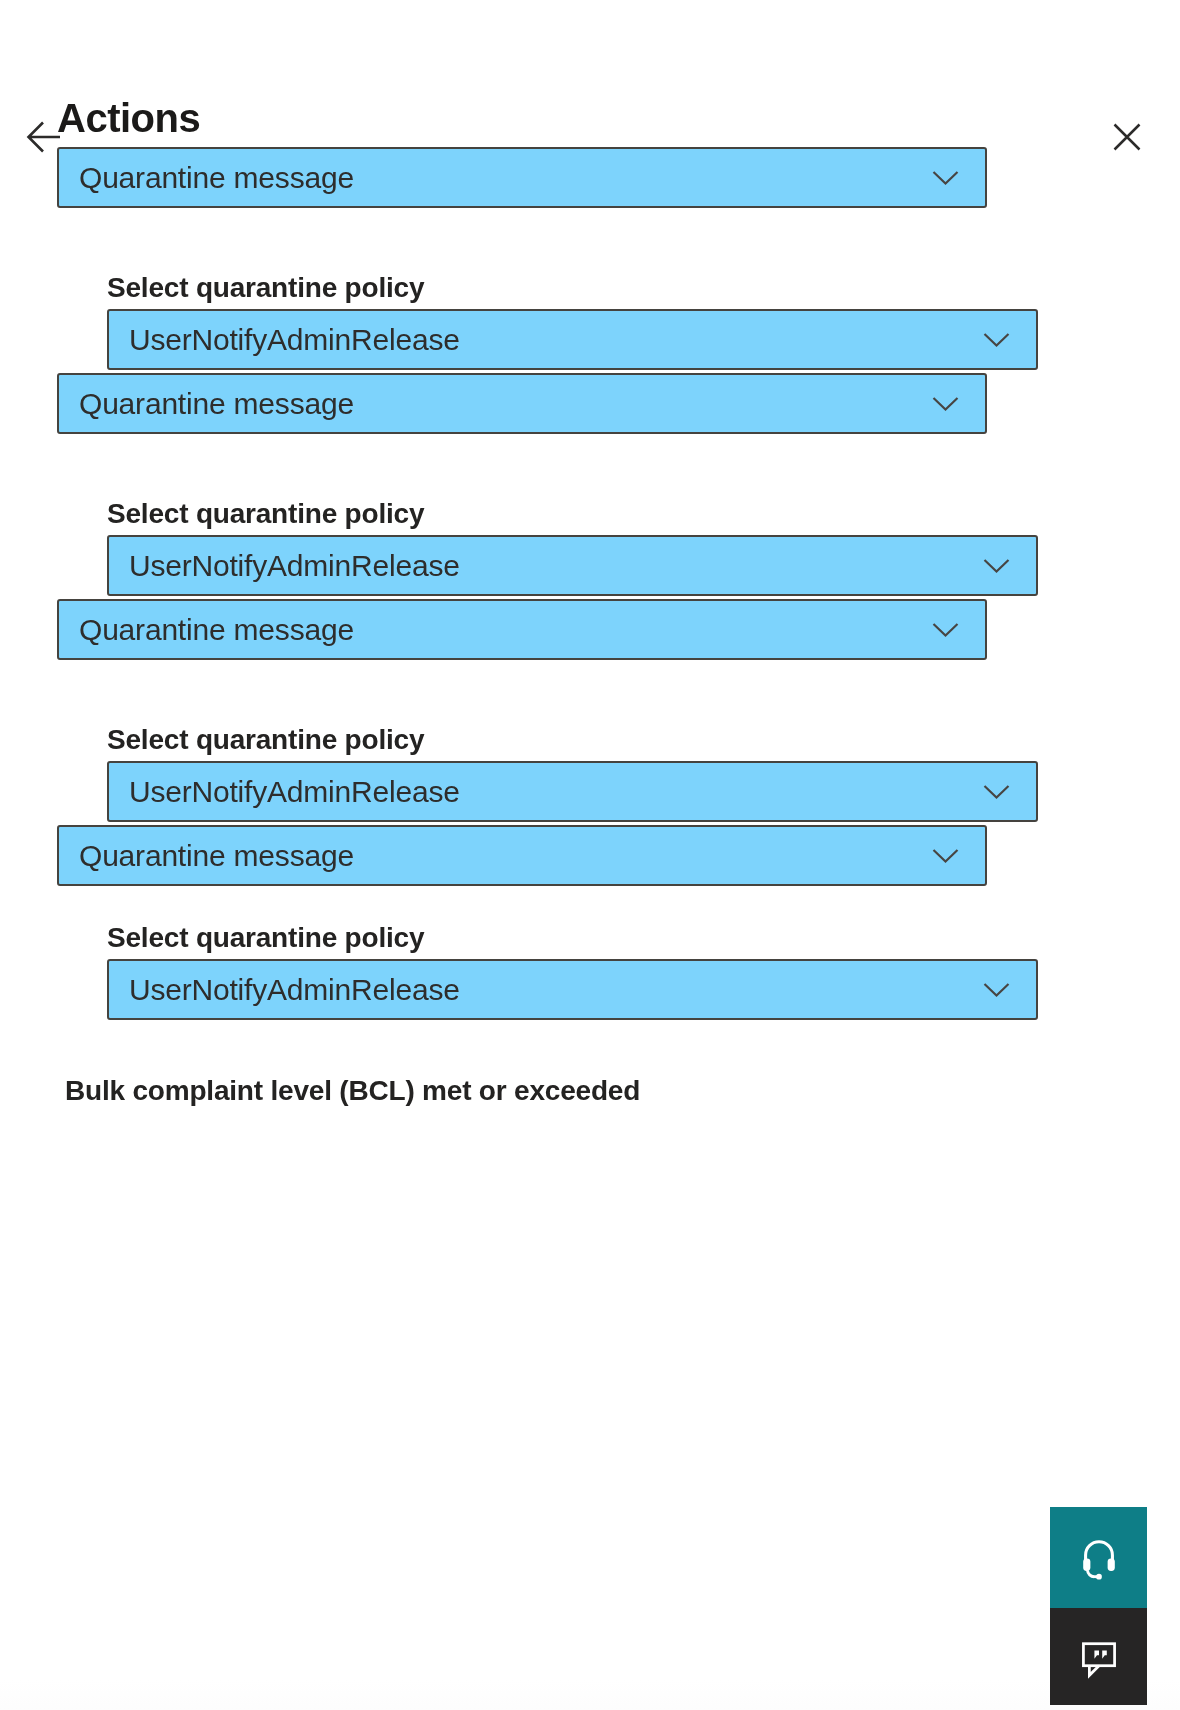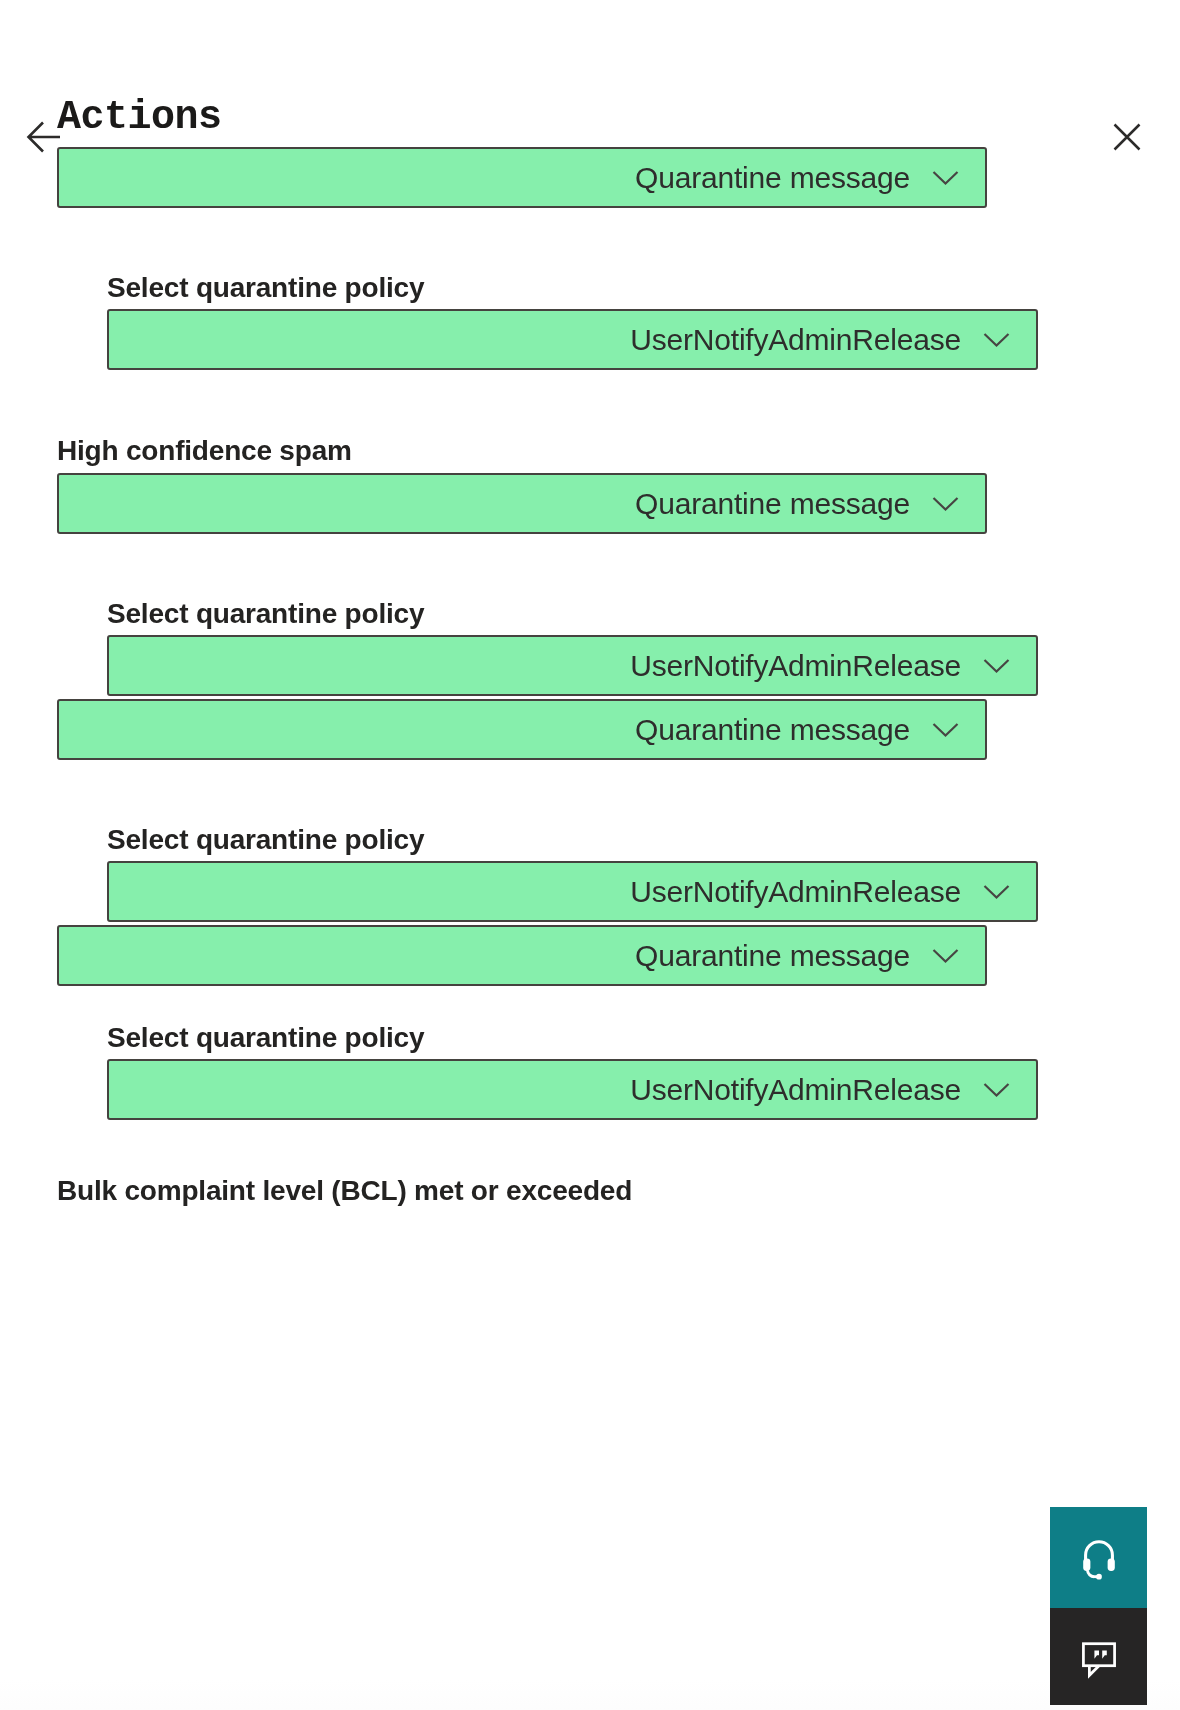--- a/index.html
+++ b/index.html
@@ -24,42 +24,40 @@
 
   
   .content { padding: 0 57px; }
   .page-title {
     margin-top: 92px;
     font-size: 40px;
     font-weight: 700;
     line-height: 52px;
     color: #1b1a19;
     letter-spacing: -0.5px;
-    font-family: Liberation Mono, monospace;
   }
   .field-label {
     font-size: 28px;
     font-weight: 600;
     line-height: 38px;
     color: #242322;
     letter-spacing: -0.2px;
   }
   .indent { margin-left: 50px; }
 
   .dropdown {
     position: relative;
     height: 61px;
-    background: #86efac;
+    background: #7dd3fc;
     border: 2px solid #45433f;
     border-radius: 3px;
     display: flex;
     align-items: center;
-    padding: 0 75px 0 32px;
+    padding: 0 75px 0 20px;
     cursor: pointer;
-    justify-content: flex-end;
   }
   .dd-outer  { width: 930px; margin-top: 3px; }
   .dd-inner  { width: 931px; margin-top: 2px; }
   .dd-value {
     font-size: 30px;
     color: #2e2d2c;
     letter-spacing: -0.2px;
     white-space: nowrap;
     overflow: hidden;
   }
@@ -75,21 +73,21 @@
 
   .note {
     margin-top: 40px;
     width: 1015px;
     font-size: 24px;
     line-height: 35px;
     color: #2b2a29;
     letter-spacing: -0.1px;
   }
   .mt-after-note { margin-top: 33px; }
-  .bcl-label { margin-top: 52px; white-space: nowrap; }
+  .bcl-label { margin-top: 52px; white-space: nowrap; margin-left: 8px; }
 
   
   .footer {
     position: absolute;
     left: 0; top: 1588px;
     width: 1180px; height: 122px;
     background: linear-gradient(180deg, #ffffff 0%, #fbfbfb 45%, #e7e7e7 100%);
     z-index: 5;
   }
 
@@ -144,21 +142,20 @@
     <div class="field-label indent mt-sub">Select quarantine policy</div>
     <div class="dropdown dd-inner indent" role="combobox">
       <span class="dd-value">UserNotifyAdminRelease</span>
       <span class="chevron">
         <svg width="27" height="15" viewBox="0 0 27 15">
             <path d="M1.5 1.5 L13.5 13 L25.5 1.5" fill="none" stroke="#474543" stroke-width="2.2"></path>
           </svg>
       </span>
     </div>
 
-    <div class="field-label mt-section">High confidence spam</div>
     <div class="dropdown dd-outer" role="combobox">
       <span class="dd-value">Quarantine message</span>
       <span class="chevron">
         <svg width="27" height="15" viewBox="0 0 27 15">
             <path d="M1.5 1.5 L13.5 13 L25.5 1.5" fill="none" stroke="#474543" stroke-width="2.2"></path>
           </svg>
       </span>
     </div>
     <div class="field-label indent mt-sub">Select quarantine policy</div>
     <div class="dropdown dd-inner indent" role="combobox">

